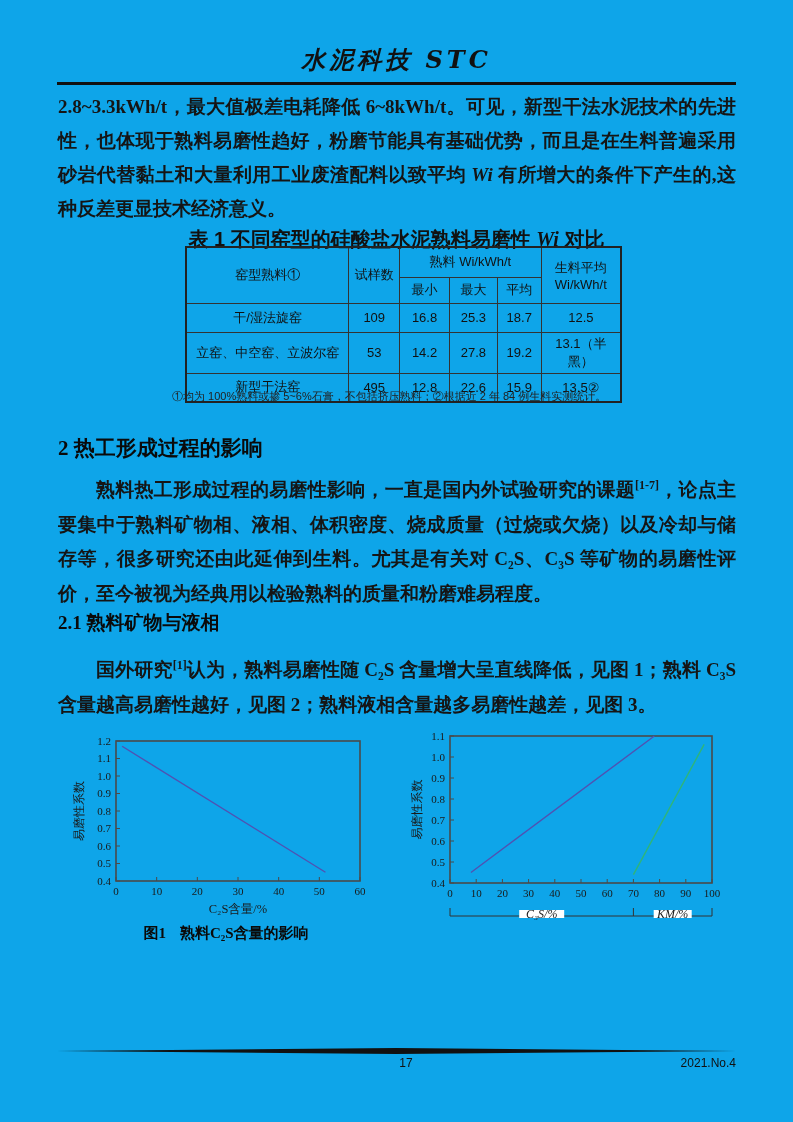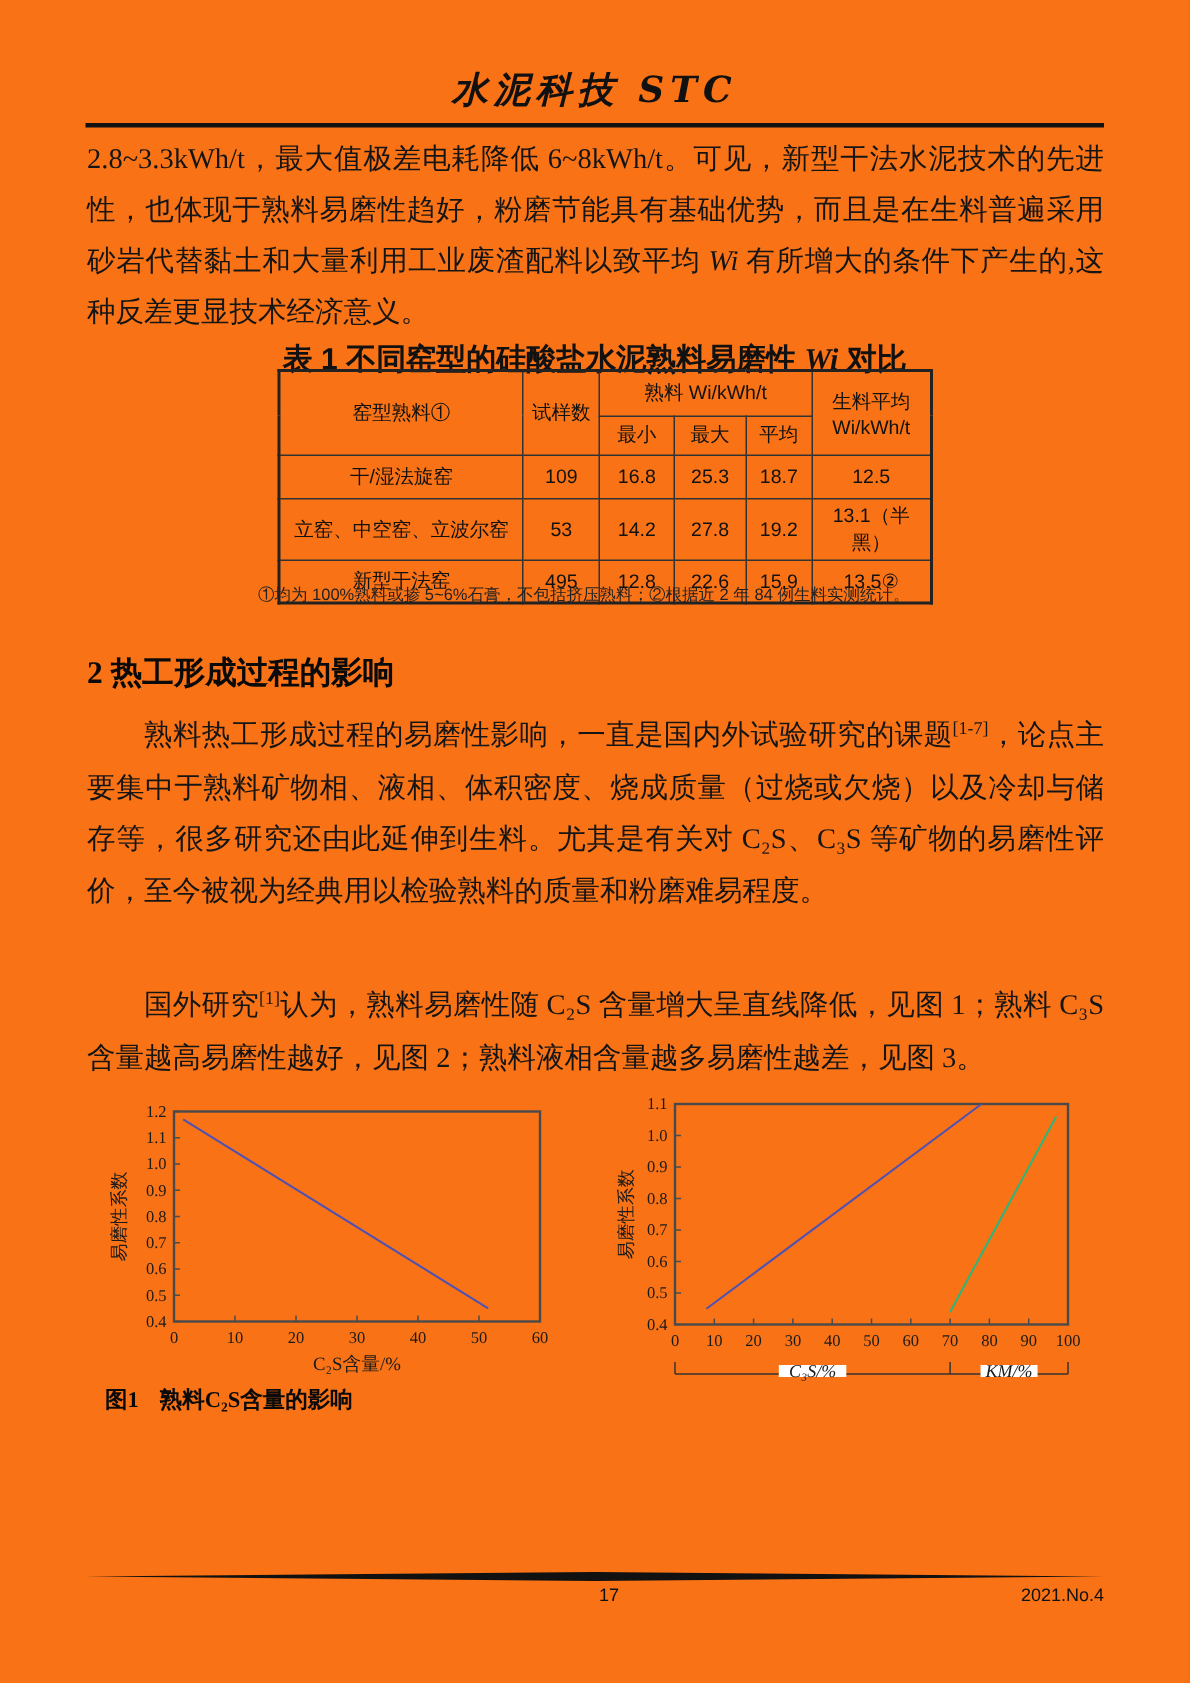--- a/index.html
+++ b/index.html
@@ -1,31 +1,31 @@
 <!DOCTYPE html>
 <html><head>
 <meta charset="utf-8">
 <style>
   * { margin:0; padding:0; box-sizing:border-box; }
   html,body { background:#888; }
   .page {
     position:relative; width:793px; height:1122px; margin:0 auto;
-    background:#f97316; overflow:hidden;
+    background:#0ea5e9; overflow:hidden;
     font-family:"Liberation Serif", serif; color:#111;
   }
   .header-title {
     position:absolute; top:44px; left:0; width:100%;
     text-align:center; font-family:"DejaVu Serif", serif;
     font-style:italic; font-weight:bold; font-size:24px; letter-spacing:4px;
   }
   .header-rule { position:absolute; top:82px; left:57px; width:679px; height:3px; background:#111; }
 
   .body-par {
     position:absolute; left:58px; width:678px;
-    font-size:19px; line-height:34px; text-align:justify; color:#151515;
+    font-size:19px; line-height:34px; text-align:justify; color:#151515;font-weight:bold;
   }
   .par1 { top:90px; }
   .par2 { top:468px; line-height:34.5px; text-indent:2em; }
   .par3 { top:648px; line-height:34.5px; text-indent:2em; }
   .wi-italic { font-style:italic; font-family:"Liberation Serif", serif; }
   sup.ref { font-size:12px; }
 
   .table-title {
     position:absolute; top:226px; left:0; width:100%; text-align:center;
     font-family:"Liberation Sans", sans-serif; font-weight:bold; font-size:20px;
@@ -53,21 +53,21 @@
 
   .sec-heading {
     position:absolute; left:58px; font-weight:bold; color:#0a0a0a;
     font-family:"Liberation Serif", serif;
   }
   .h2 { top:434px; font-size:21px; }
   .h21 { top:610px; font-size:19px; }
 
   .figure { position:absolute; }
   .fig-caption {
-    position:absolute; font-weight:bold; font-size:15px;
+    position:absolute; text-align:center; font-weight:bold; font-size:15px;
     font-family:"Liberation Serif", serif; color:#0a0a0a;
   }
   .fig-caption .cap-text { margin-left:14px; }
 
   .footer-line { position:absolute; top:1047px; left:57px; }
   .footer-page {
     position:absolute; top:1056px; left:0; width:100%; text-align:center;
     font-family:"Liberation Sans", sans-serif; font-size:12px; color:#111;padding-left:19px;
   }
   .footer-issue {
@@ -132,20 +132,21 @@
       </tr>
     </tbody>
   </table>
 
   <div class="footnote">①均为 100%熟料或掺 5~6%石膏，不包括挤压熟料；②根据近 2 年 84 例生料实测统计。</div>
 
   <div class="sec-heading h2">2 热工形成过程的影响</div>
 
   <div class="body-par par2"><span>熟料热工形成过程的易磨性影响，一直是国内外试验研究的课题</span><sup class="ref">[1-7]</sup><span>，论点主要集中于熟料矿物相、液相、体积密度、烧成质量（过烧或欠烧）以及冷却与储存等，很多研究还由此延伸到生料。尤其是有关对 C₂S、C₃S 等矿物的易磨性评价，至今被视为经典用以检验熟料的质量和粉磨难易程度。</span></div>
 
+  <div class="sec-heading h21">2.1 熟料矿物与液相</div>
 
   <div class="body-par par3"><span>国外研究</span><sup class="ref">[1]</sup><span>认为，熟料易磨性随 C₂S 含量增大呈直线降低，见图 1；熟料 C₃S 含量越高易磨性越好，见图 2；熟料液相含量越多易磨性越差，见图 3。</span></div>
 
   <div class="figure" style="left:70px; top:733px;">
     <svg id="chart1" width="312" height="192">
         <rect x="46" y="8" width="244" height="140" fill="none" stroke="#4a4a4a" stroke-width="1.6"></rect>
         <line x1="46" y1="148" x2="50" y2="148" stroke="#4a4a4a" stroke-width="1"></line>
         <text x="41" y="151.5" text-anchor="end" font-size="11" fill="#1a1a1a">0.4</text>
         <line x1="46" y1="130.5" x2="50" y2="130.5" stroke="#4a4a4a" stroke-width="1"></line>
         <text x="41" y="134" text-anchor="end" font-size="11" fill="#1a1a1a">0.5</text>

